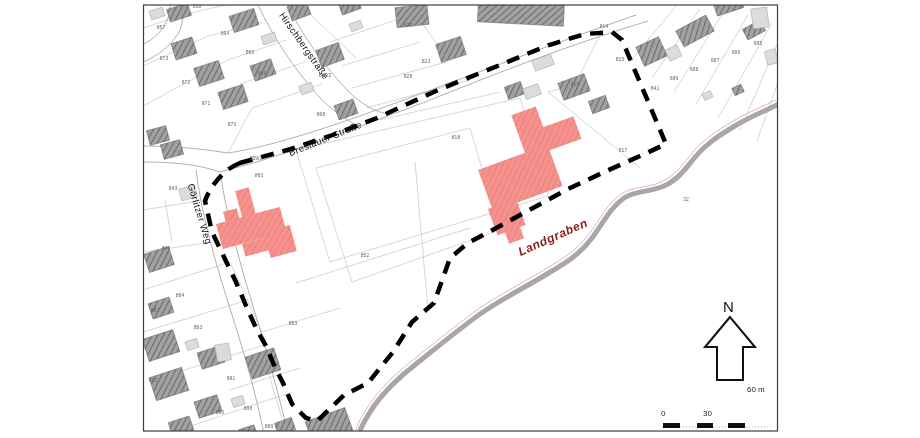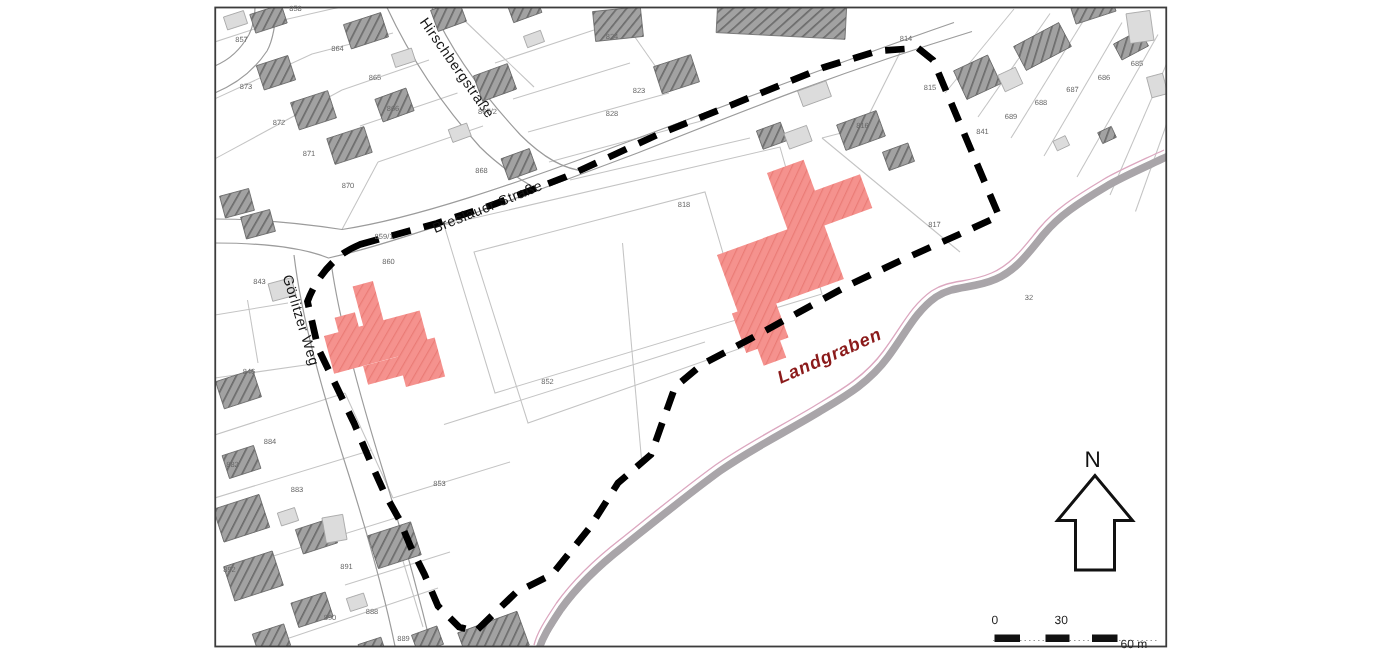--- a/index.html
+++ b/index.html
@@ -181,21 +181,21 @@
   <rect x="143.5" y="5" width="634" height="426" fill="none" stroke="#3c3c3c" stroke-width="1.2"></rect>
 </svg>
 
 <div class="street-label" style="left:286px;top:10px;transform:rotate(55deg);">Hirschbergstraße</div>
 <div class="street-label" style="left:287px;top:148px;transform:rotate(-22deg);">Breslauer Straße</div>
 <div class="street-label" style="left:196px;top:182px;transform:rotate(73deg);">Görlitzer Weg</div>
 <div class="water-label" style="left:516px;top:246px;transform:rotate(-24deg);">Landgraben</div>
 <div class="n-label" style="left:723px;top:298px;">N</div>
 <div class="scale-label" style="left:661px;top:409px;">0</div>
 <div class="scale-label" style="left:703px;top:409px;">30</div>
-<div class="scale-label" style="left:747px;top:425px;">60 m</div>
+<div class="scale-label" style="left:747px;top:385px;">60 m</div>
 
 <div>
       <span class="parcel-label" style="left: 197px; top: 6px;">858</span>
       <span class="parcel-label" style="left: 161px; top: 27px;">857</span>
       <span class="parcel-label" style="left: 225px; top: 33px;">864</span>
       <span class="parcel-label" style="left: 250px; top: 52px;">865</span>
       <span class="parcel-label" style="left: 262px; top: 73px;">866</span>
       <span class="parcel-label" style="left: 325px; top: 75px;">867/2</span>
       <span class="parcel-label" style="left: 321px; top: 114px;">868</span>
       <span class="parcel-label" style="left: 164px; top: 58px;">873</span>

